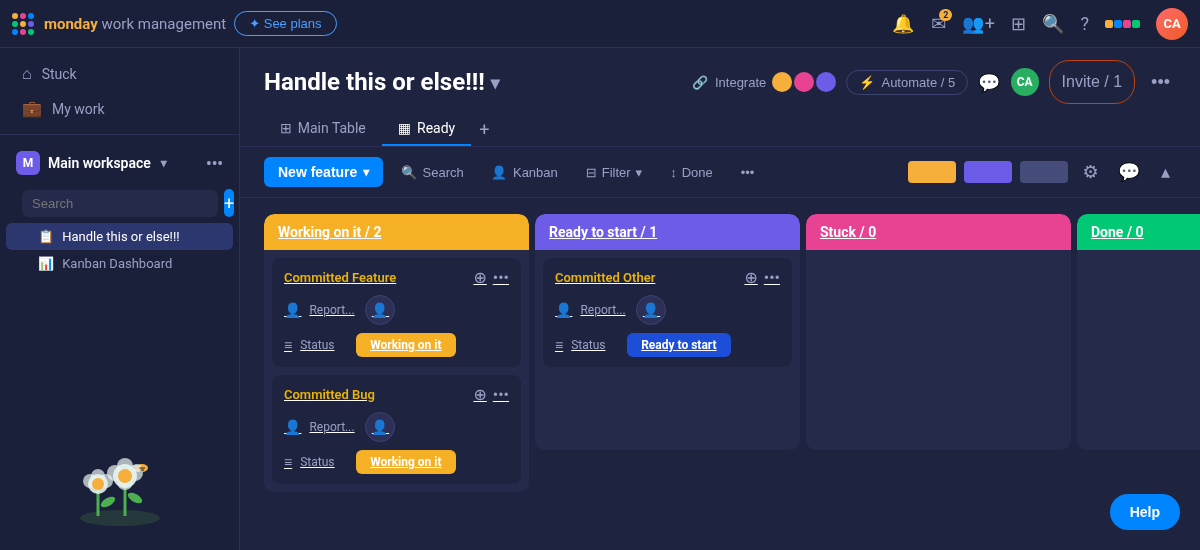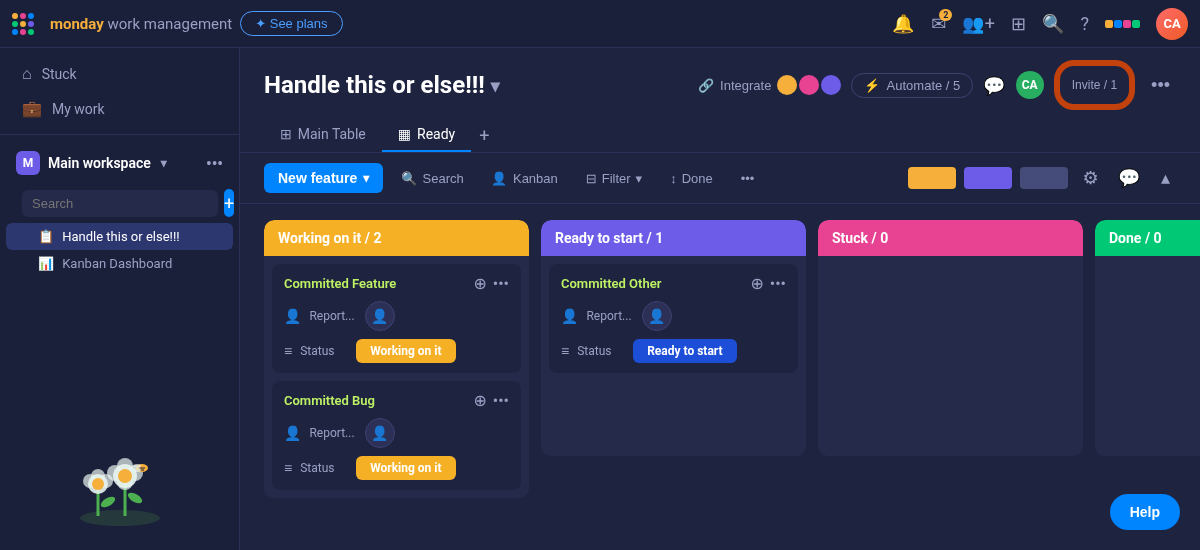--- a/index.html
+++ b/index.html
@@ -8,21 +8,21 @@
     
     .top-nav {
       background: #1a1f3a;
       height: 48px;
       display: flex;
       align-items: center;
       padding: 0 12px;
       border-bottom: 1px solid #2c3057;
       gap: 8px;
     }
-    .top-nav-logo { display: flex; align-items: center; gap: 16px; }
+    .top-nav-logo { display: flex; align-items: center; gap: 10px; }
     .logo-dots { display: grid; grid-template-columns: repeat(3,6px); gap: 2px; }
     .logo-dot { width: 6px; height: 6px; border-radius: 50%; }
     .logo-text { font-size: 15px; font-weight: 700; color: #fff; }
     .logo-text span { color: #f6af3b; }
     .top-nav-spacer { flex: 1; }
     .see-plans-btn {
       background: transparent;
       border: 1.5px solid #4a9eff;
       color: #4a9eff;
       border-radius: 20px;
@@ -186,24 +186,24 @@
       border: 1px solid #3c4270;
       border-radius: 20px;
       color: #9aa0c4;
       font-size: 13px;
       padding: 4px 12px;
       cursor: pointer;
     }
     .board-avatar { width: 28px; height: 28px; border-radius: 50%; background: #27ae60; display: flex; align-items: center; justify-content: center; font-size: 12px; font-weight: 700; }
     .invite-btn {
       background: transparent;
-      border: 6px solid #c2410c;
+      border: 1px solid #c2410c;
       border-radius: 20px;
       color: #9aa0c4;
-      font-size: 12px;
+      font-size: 16px;
       padding: 12px 12px;
       cursor: pointer;
     }
     .tabs-row { display: flex; align-items: center; gap: 0; }
     .tab {
       padding: 8px 16px;
       font-size: 14px;
       color: #9aa0c4;
       cursor: pointer;
       border-bottom: 2px solid transparent;
@@ -250,24 +250,25 @@
     .toolbar-icon-btn {
       background: transparent; border: none;
       color: #9aa0c4; font-size: 18px; cursor: pointer;
       padding: 4px 6px;
     }
 
     
     .kanban-area {
       flex: 1;
       display: flex;
-      gap: 12px;
+      gap: 6px;
       padding: 16px 24px;
       overflow-x: auto;
       align-items: flex-start;
+      text-decoration: underline;
     }
 
     
     .kanban-col {
       width: 265px;
       flex-shrink: 0;
       border-radius: 10px;
       overflow: hidden;
       background: #252a4a;
     }
@@ -291,21 +292,21 @@
       padding: 10px 12px;
       display: flex;
       flex-direction: column;
       gap: 8px;
     }
     .card-header {
       display: flex;
       align-items: center;
       justify-content: space-between;
     }
-    .card-title { font-size: 13px; font-weight: 600; color: #bef264; }
+    .card-title { font-size: 13px; font-weight: 600; color: #eab308; }
     .card-actions { display: flex; align-items: center; gap: 6px; color: #9aa0c4; font-size: 16px; }
     .card-field {
       display: flex;
       align-items: center;
       gap: 8px;
     }
     .field-icon { color: #9aa0c4; font-size: 14px; }
     .field-label { color: #9aa0c4; font-size: 12px; width: 48px; }
     .person-avatar {
       width: 30px; height: 30px;

